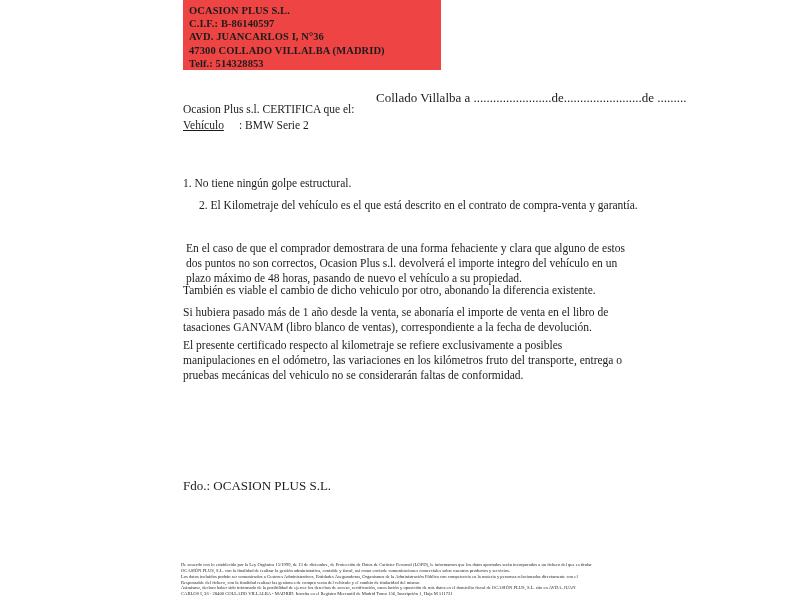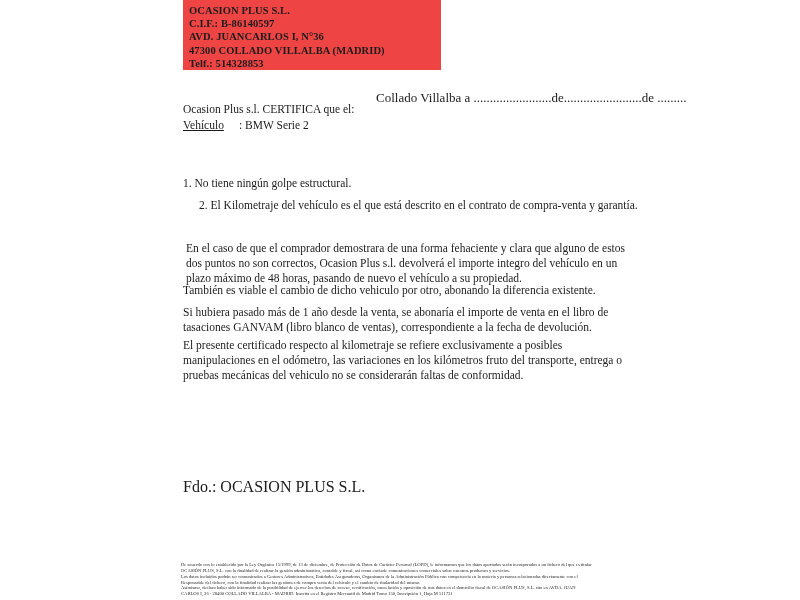--- a/index.html
+++ b/index.html
@@ -50,21 +50,21 @@
   .clause-2 { left: 183px; top: 199px; font-size: 11.5px; white-space: nowrap; margin-left: 16px; }
 
   
   .para { font-size: 11.5px; line-height: 15px; width: 448px; }
   .para-1 { left: 186px; top: 241px; }
   .para-2 { left: 183px; top: 283px; width: 470px; white-space: nowrap; }
   .para-3 { left: 183px; top: 305px; }
   .para-4 { left: 183px; top: 338px; }
 
   
-  .signature { left: 183px; top: 478px; font-size: 16px; white-space: nowrap; }
+  .signature { left: 183px; top: 478px; font-size: 13px; white-space: nowrap; }
 
   
   .legal-footer {
     left: 181px; top: 562px;
     width: 880px;
     font-size: 9.2px;
     line-height: 11.6px;
     transform: scale(0.5);
     transform-origin: top left;
     color: #2a2a2a;

